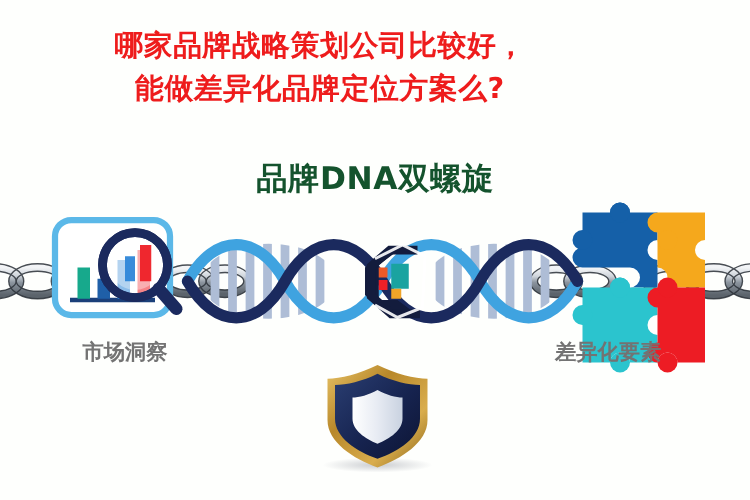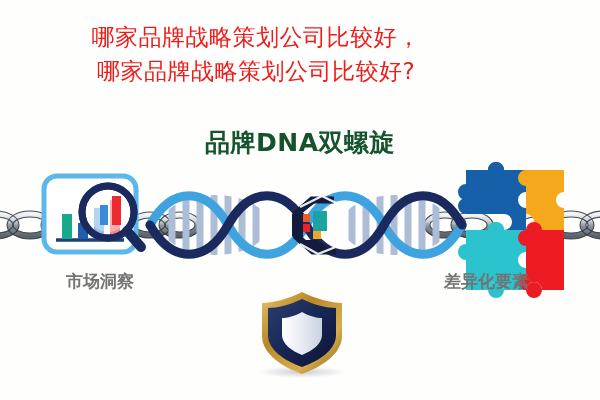--- a/index.html
+++ b/index.html
@@ -18,21 +18,21 @@
 
   
   .headline {
     position: absolute;
     left: 0;
     top: 20px;
     width: 512px;
     text-align: center;
     color: #ee1c1c;
     font-size: 23px;
-    font-weight: normal;
+    font-weight: bold;
     line-height: 34px;
     letter-spacing: 0.5px;
     white-space: nowrap;
   }
   .headline .line2 { display: block; }
 
   
   .subtitle {
     position: absolute;
     left: 0;
@@ -255,21 +255,21 @@
                C321,367 342,354 342,336 L342,303 C332,303 316,299 302,292 Z" fill="url(#goldGrad)"></path>
       <path d="M302,299 C290,305 277,308 268,308 L268,335 C268,350 285,361 302,367
                C319,361 336,350 336,335 L336,308 C327,308 314,305 302,299 Z" fill="url(#navyGrad)"></path>
       <path d="M302,312 C295,316 287,318 282,318 L282,335 C282,344 292,351 302,355
                C312,351 322,344 322,335 L322,318 C317,318 309,316 302,312 Z" fill="url(#innerGrad)"></path>
     </g>
   </svg>
 
   <div class="headline">
     <span>哪家品牌战略策划公司比较好，</span>
-    <span class="line2">哪家品牌战略策划公司比较好?</span>
+    <span class="line2">能做差异化品牌定位方案么?</span>
   </div>
 
   <div class="subtitle">品牌DNA双螺旋</div>
 
   <div class="caption" id="cap-left">市场洞察</div>
   <div class="caption" id="cap-right">差异化要素</div>
 
 </div>
 
 </body></html>

